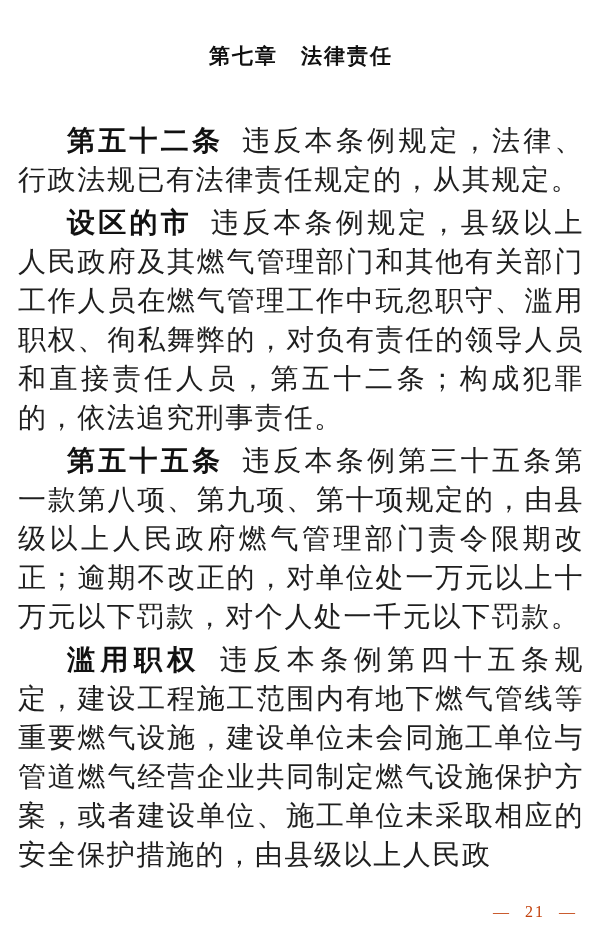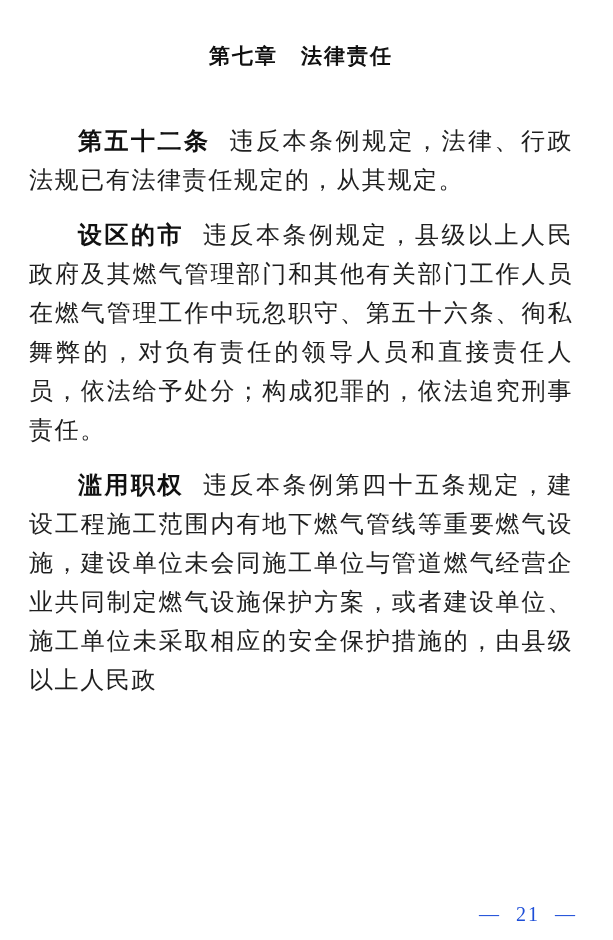--- a/index.html
+++ b/index.html
@@ -29,60 +29,61 @@
     text-align: center;
     font-weight: 700;
     letter-spacing: 2px;
     font-family: "Liberation Sans", "Liberation Serif", sans-serif;
     color: #111111;
   }
   .content {
     margin-top: 45px;
   }
   .article {
-    margin: 15px;
-    font-size: 24px;
+    margin: 4px;
+    font-size: 28px;
     line-height: 39px;
     letter-spacing: 1.6px;
     text-align: justify;
     text-justify: inter-character;
     text-indent: 49px;
     color: #1f1f1f;
   }
   .art-num {
     font-weight: 700;
     font-family: "Liberation Sans", "Liberation Serif", sans-serif;
     margin-right: 19px;
     color: #111111;
   }
   .footer {
     position: absolute;
     top: 903px;
     right: 36px;
-    font-size: 20px;
+    font-size: 16px;
     letter-spacing: 2px;
     word-spacing: 8px;
-    color: #1d4ed8;
+    color: #c2410c;
     font-family: "Liberation Serif", serif;
   }
 </style>
 </head>
 <body>
 
 <div class="page">
 
   <h1 class="chapter-title">第七章　法律责任</h1>
 
   <div class="content">
 
     <p class="article"><span class="art-num">第五十二条</span><span class="art-text">违反本条例规定，法律、行政法规已有法律责任规定的，从其规定。</span></p>
 
-    <p class="article"><span class="art-num">设区的市</span><span class="art-text">违反本条例规定，县级以上人民政府及其燃气管理部门和其他有关部门工作人员在燃气管理工作中玩忽职守、第五十六条、徇私舞弊的，对负有责任的领导人员和直接责任人员，依法给予处分；构成犯罪的，依法追究刑事责任。</span></p>
+    <p class="article"><span class="art-num">设区的市</span><span class="art-text">违反本条例规定，县级以上人民政府及其燃气管理部门和其他有关部门工作人员在燃气管理工作中玩忽职守、滥用职权、徇私舞弊的，对负有责任的领导人员和直接责任人员，第五十二条；构成犯罪的，依法追究刑事责任。</span></p>
 
 
+    <p class="article"><span class="art-num">第五十五条</span><span class="art-text">违反本条例第三十五条第一款第八项、第九项、第十项规定的，由县级以上人民政府燃气管理部门责令限期改正；逾期不改正的，对单位处一万元以上十万元以下罚款，对个人处一千元以下罚款。</span></p>
 
     <p class="article"><span class="art-num">滥用职权</span><span class="art-text">违反本条例第四十五条规定，建设工程施工范围内有地下燃气管线等重要燃气设施，建设单位未会同施工单位与管道燃气经营企业共同制定燃气设施保护方案，或者建设单位、施工单位未采取相应的安全保护措施的，由县级以上人民政</span></p>
 
   </div>
 
   <div class="footer">— 21 —</div>
 
 </div>
 
 </body></html>

